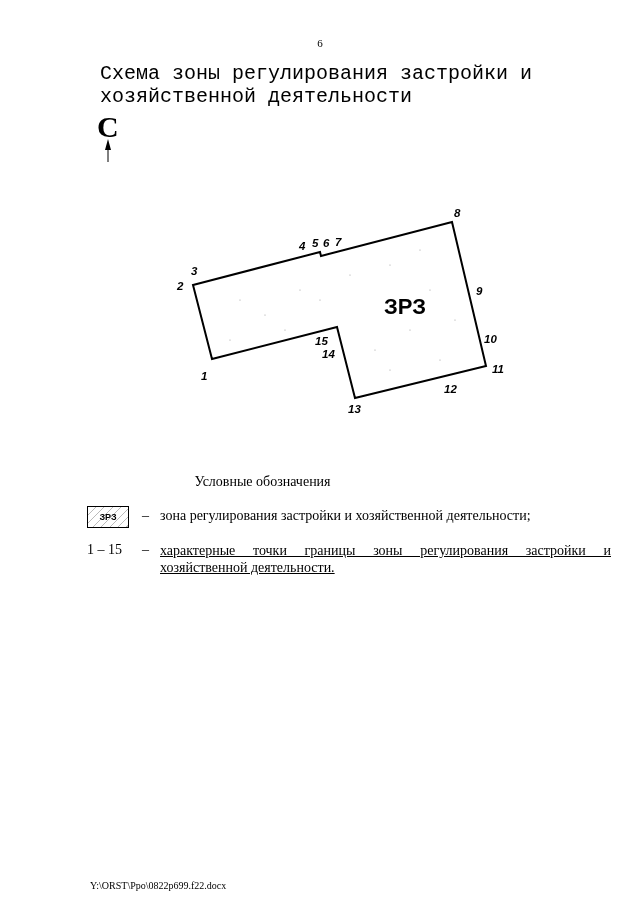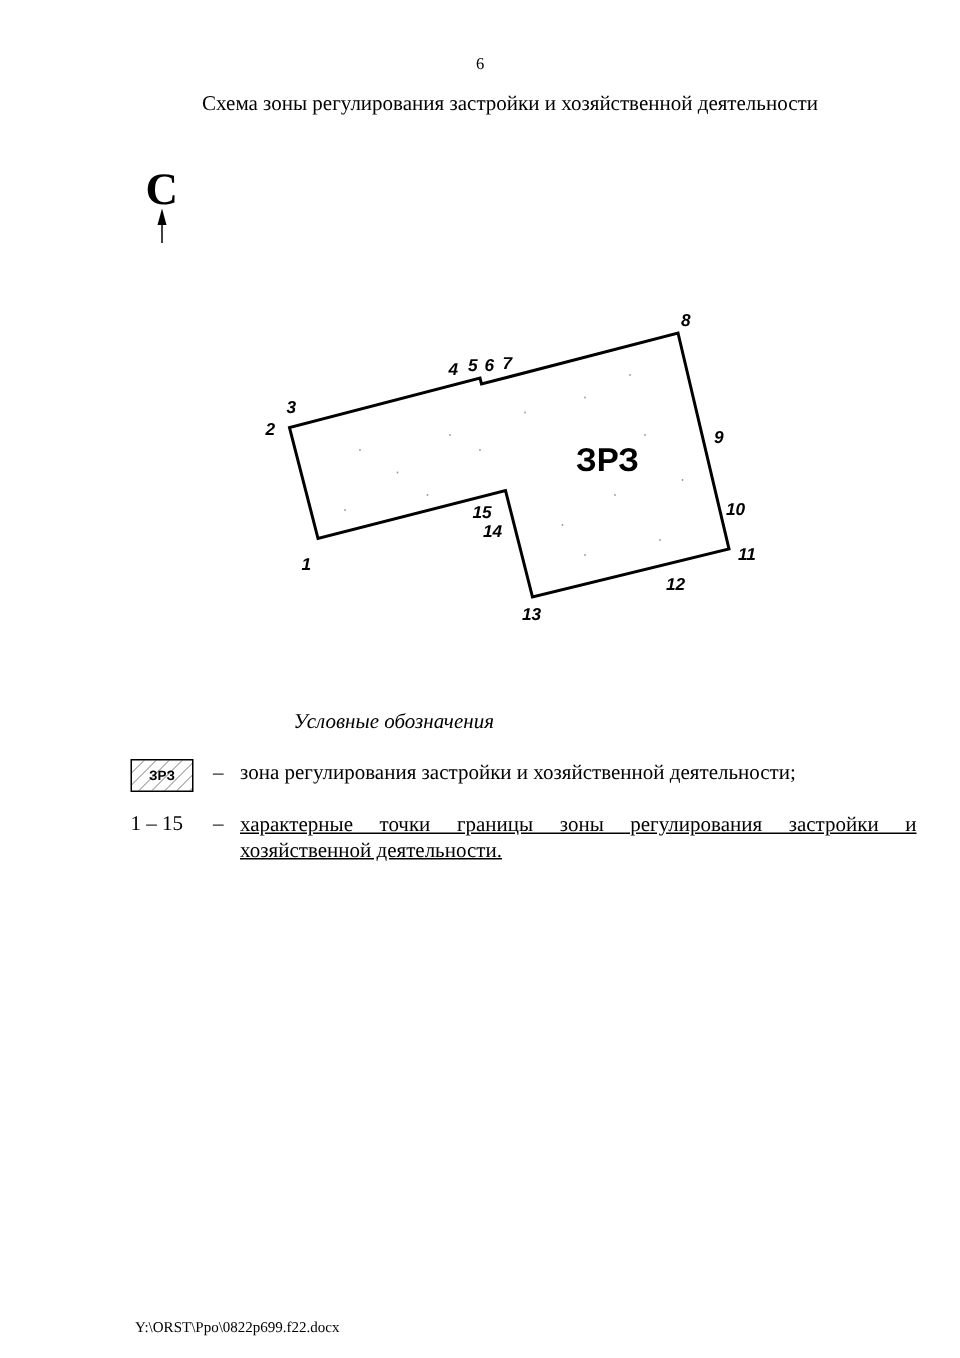--- a/index.html
+++ b/index.html
@@ -1,24 +1,24 @@
 <!DOCTYPE html>
 <html><head>
   <meta charset="utf-8">
   <style>
     html, body { margin:0; padding:0; background:#ffffff; }
     body { width:640px; height:905px; position:relative; overflow:hidden; font-family:"Liberation Serif", serif; color:#000; }
     .page-number { position:absolute; left:0; width:640px; top:37px; text-align:center; font-size:11px; }
-    .title { position:absolute; left:100px; width:480px; top:62px; text-align:center; font-size:14px; }
+    .title { position:absolute; left:100px; width:480px; top:62px; text-align:left; font-size:20px;font-family:Liberation Mono, monospace; }
     .north { position:absolute; left:97px; top:112px; width:24px; height:52px; }
     .north-letter { position:absolute; left:0; top:0; font-size:30px; font-weight:bold; line-height:30px; }
     .diagram { position:absolute; left:0; top:0; width:640px; height:905px; pointer-events:none; }
     .diagram .label { font-family:"Liberation Sans", sans-serif; font-style:italic; font-weight:bold; font-size:11.5px; fill:#000; }
     .diagram .zone-label { font-family:"Liberation Sans", sans-serif; font-weight:bold; font-size:22px; fill:#000; }
-    .legend-title { position:absolute; left:0; width:525px; top:474px; text-align:center; font-size:14px;font-style:italic; }
+    .legend-title { position:absolute; left:0; width:525px; top:474px; text-align:center; font-size:14px; }
     .legend-row1 { position:absolute; left:87px; top:506px; width:530px; height:24px; }
     .legend-swatch { position:absolute; left:0; top:0; width:42px; height:22px; border:1px solid #000; box-sizing:border-box;
       background: repeating-linear-gradient(135deg, #fff 0 5px, #bbb 5px 6px); }
     .legend-swatch span { position:absolute; left:0; right:0; top:5px; text-align:center; font-family:"Liberation Sans", sans-serif; font-weight:bold; font-size:9px; }
     .dash1 { position:absolute; left:55px; top:2px; font-size:14px; }
     .legend-text1 { position:absolute; left:73px; top:2px; font-size:14px; white-space:nowrap; }
     .legend-row2 { position:absolute; left:87px; top:542px; width:524px; }
     .legend-key2 { position:absolute; left:0; top:0; font-size:14px; }
     .dash2 { position:absolute; left:55px; top:0; font-size:14px; }
     .legend-text2 { position:absolute; left:73px; top:0; width:451px; font-size:14px; text-align:justify; text-align-last:left; line-height:17px;text-decoration:underline; }

